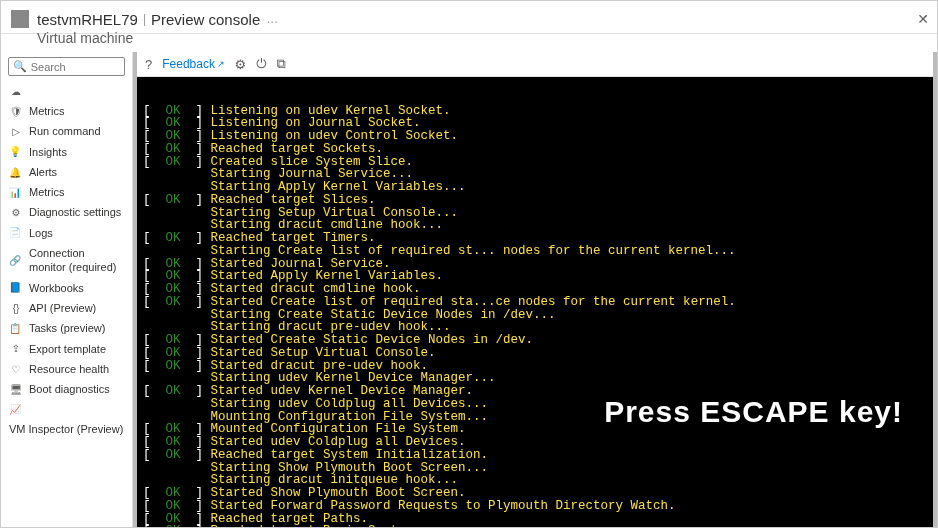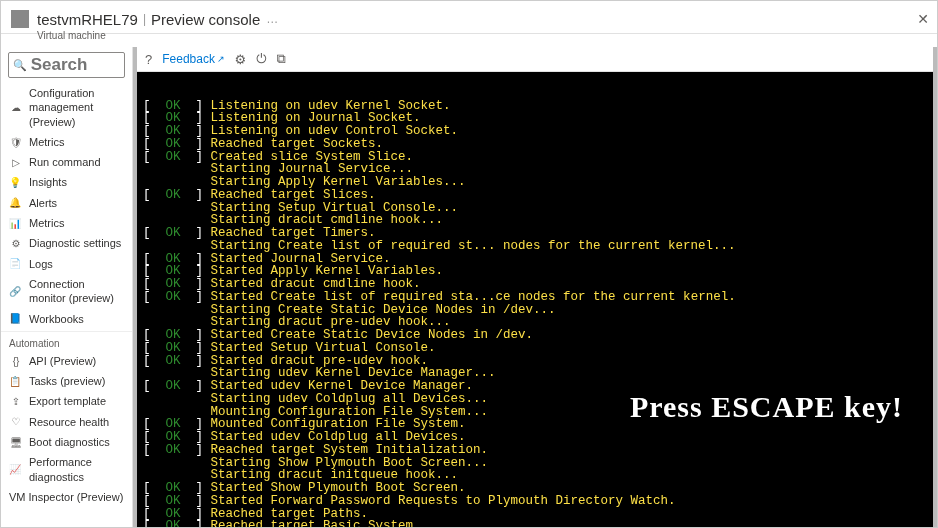--- a/index.html
+++ b/index.html
@@ -5,43 +5,43 @@
 * { box-sizing: border-box; margin: 0; padding: 0; }
 body { width: 938px; height: 528px; font-family: "Segoe UI", Arial, sans-serif; font-size: 12px; background: #fff; color: #323130; overflow: hidden; position: relative; }
 .window { display: flex; flex-direction: column; height: 100%; border: 1px solid #ccc; }
 .titlebar { display: flex; align-items: center; padding: 6px 4px 2px 10px; border-bottom: 1px solid #e1e1e1; }
 .titlebar .vm-icon { width: 18px; height: 18px; background: #888; margin-right: 8px; }
 .titlebar .title { font-size: 15px; font-weight: 400; color: #323130; }
 .titlebar .sep { margin: 0 5px; color: #999; }
 .titlebar .page { font-size: 15px; }
 .titlebar .dots { margin-left: 6px; color: #999; }
 .titlebar .close { margin-left: auto; font-size: 14px; color: #605e5c; cursor: pointer; padding: 4px; }
-.subtitle { font-size: 10px; color: #605e5c; padding: 0 10px 6px 36px; margin-top: -4px; }
+.subtitle { font-size: 14px; color: #605e5c; padding: 0 10px 6px 36px; margin-top: -4px; }
 .body { display: flex; flex: 1; min-height: 0; }
 .sidebar { width: 132px; border-right: 1px solid #e1e1e1; display: flex; flex-direction: column; overflow-y: auto; font-size: 11px; }
 .searchbox { display: flex; align-items: center; border: 1px solid #8a8886; margin: 5px 7px; padding: 2px 4px; border-radius: 2px; }
 .searchbox .sicon { font-size: 11px; color: #605e5c; margin-right: 4px; }
-.searchbox input { border: none; outline: none; flex: 1; font-size: 17px; width: 100%; font-weight: bold; }
+.searchbox input { border: none; outline: none; flex: 1; font-size: 11px; width: 100%; }
 .nav-item { display: flex; align-items: center; padding: 3px 8px; cursor: pointer; line-height: 1.3; }
 .nav-item .nicon { width: 14px; height: 14px; margin-right: 6px; display: inline-flex; align-items: center; justify-content: center; font-size: 10px; color: #605e5c; flex-shrink: 0; }
 .nav-item .nlabel { color: #323130; }
 .nav-section { font-size: 10px; color: #605e5c; padding: 6px 8px 2px 8px; font-weight: 400; border-top: 1px solid #eee; margin-top: 2px; }
 .main { flex: 1; display: flex; flex-direction: column; min-width: 0; border-left: 4px solid #bbb; border-right: 4px solid #bbb; }
 .toolbar { display: flex; align-items: center; padding: 4px 8px; gap: 10px; border-bottom: 1px solid #e1e1e1; font-size: 12px; }
 .toolbar .titem { cursor: pointer; color: #323130; display: flex; align-items: center; gap: 2px; }
 .toolbar .ticon { font-size: 13px; color: #605e5c; }
 .toolbar .feedback { color: #0078d4; }
 .toolbar .ext { font-size: 9px; }
 .console { flex: 1; background: #000; color: #fff; font-family: "Consolas", "Courier New", monospace; font-size: 12.5px; line-height: 1.02; padding: 2px 6px; overflow: hidden; white-space: pre; position: relative; }
 .cline { display: flex; }
 .cbr { color: #fff; }
 .ok { color: #2e8b2e; }
 .msg { color: #fde047; }
 .indent { color: #fff; }
-.overlay { position: absolute; right: 30px; top: 320px; color: #fff; font-family: Liberation Serif, serif; font-size: 30px; font-weight: 700; letter-spacing: 1px; }
+.overlay { position: absolute; right: 30px; top: 320px; color: #fff; font-family: Liberation Sans, sans-serif; font-size: 30px; font-weight: 700; letter-spacing: 1px; }
 </style>
 </head>
 <body>
 
 <div class="window">
   <div class="titlebar">
     <div class="vm-icon"></div>
     <span class="title">testvmRHEL79</span>
     <span class="sep">|</span>
     <span class="page">Preview console</span>
@@ -52,21 +52,20 @@
 
   <div class="body">
     <div class="sidebar">
       <div class="searchbox">
         <span class="sicon">🔍</span>
         <input type="text" placeholder="Search" style="">
       </div>
       <div id="nav-top">
           <div class="nav-item">
             <span class="nicon">☁</span>
-            <span class="nlabel">Configuration management (Preview)</span>
           </div>
           <div class="nav-item">
             <span class="nicon">🛡</span>
             <span class="nlabel">Metrics</span>
           </div>
           <div class="nav-item">
             <span class="nicon">▷</span>
             <span class="nlabel">Run command</span>
           </div>
         </div>
@@ -86,27 +85,26 @@
           <div class="nav-item">
             <span class="nicon">⚙</span>
             <span class="nlabel">Diagnostic settings</span>
           </div>
           <div class="nav-item">
             <span class="nicon">📄</span>
             <span class="nlabel">Logs</span>
           </div>
           <div class="nav-item">
             <span class="nicon">🔗</span>
-            <span class="nlabel">Connection monitor (preview)</span>
+            <span class="nlabel">Connection monitor (required)</span>
           </div>
           <div class="nav-item">
             <span class="nicon">📘</span>
             <span class="nlabel">Workbooks</span>
           </div>
-          <div class="nav-section">Automation</div>
           <div class="nav-item">
             <span class="nicon">{}</span>
             <span class="nlabel">API (Preview)</span>
           </div>
           <div class="nav-item">
             <span class="nicon">📋</span>
             <span class="nlabel">Tasks (preview)</span>
           </div>
           <div class="nav-item">
             <span class="nicon">⇪</span>
@@ -115,21 +113,20 @@
           <div class="nav-item">
             <span class="nicon">♡</span>
             <span class="nlabel">Resource health</span>
           </div>
           <div class="nav-item">
             <span class="nicon">🖥</span>
             <span class="nlabel">Boot diagnostics</span>
           </div>
           <div class="nav-item">
             <span class="nicon">📈</span>
-            <span class="nlabel">Performance diagnostics</span>
           </div>
           <div class="nav-item">
             <span class="nlabel">VM Inspector (Preview)</span>
           </div>
         </div>
     </div>
 
     <div class="main">
       <div class="toolbar">
         <span class="titem ticon">?</span>

